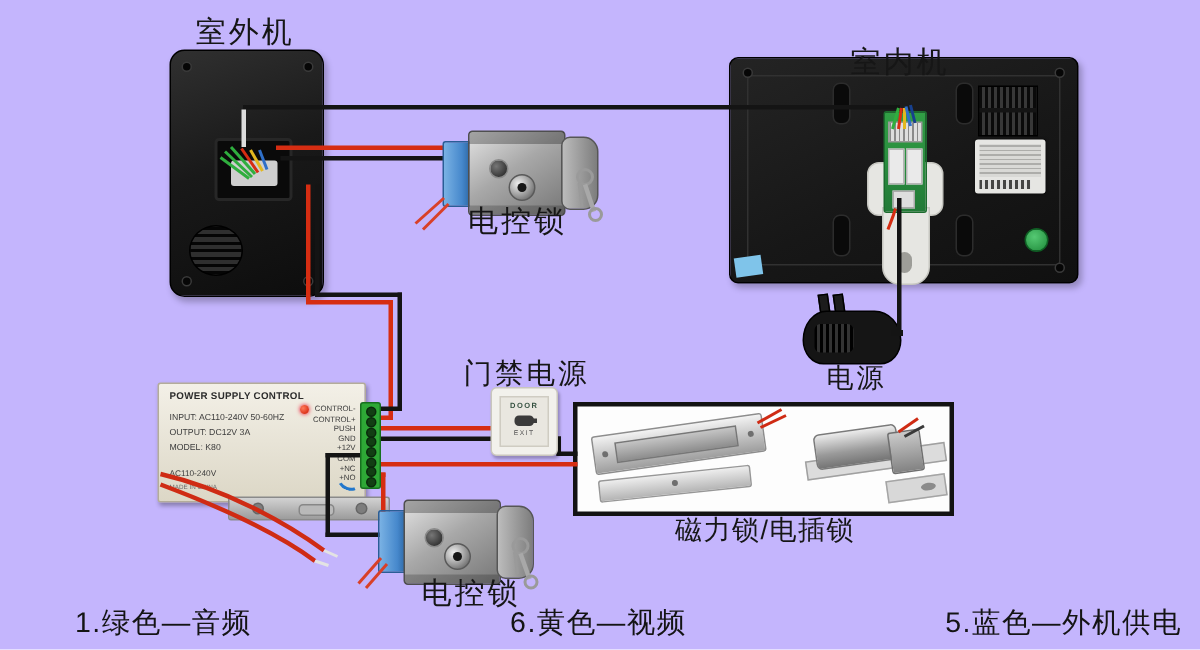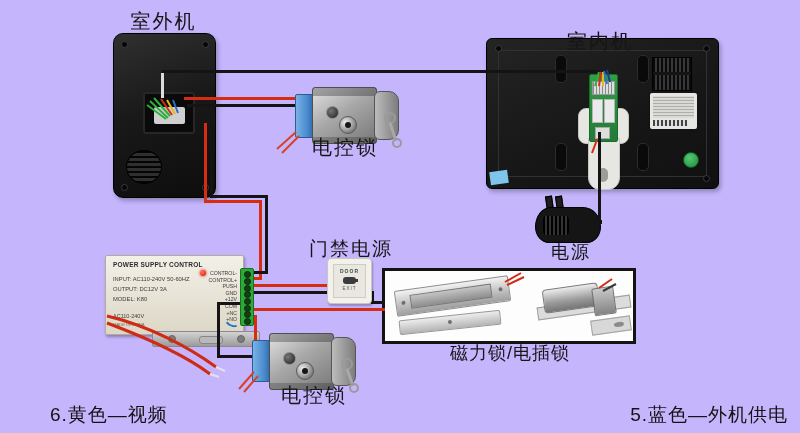--- a/index.html
+++ b/index.html
@@ -320,17 +320,18 @@
     <path d="M386,122 L388,138" stroke="#9a9a9a" stroke-width="2" fill="none"></path>
     <circle cx="397" cy="143" r="4" stroke="#9a9a9a" stroke-width="2" fill="none"></circle>
 
     <circle cx="347" cy="364" r="5" stroke="#9a9a9a" stroke-width="2" fill="none"></circle>
     <path d="M347,369 L353,386" stroke="#a8a8a8" stroke-width="3" fill="none"></path>
     <path d="M343,368 L345,383" stroke="#9a9a9a" stroke-width="2" fill="none"></path>
     <circle cx="354" cy="388" r="4" stroke="#9a9a9a" stroke-width="2" fill="none"></circle>
   </svg>
 
   <div class="legend">
+    <span>1.绿色—音频</span>
     <span>6.黄色—视频</span>
     <span>5.蓝色—外机供电</span>
   </div>
 
 </div>
 
 </body></html>

